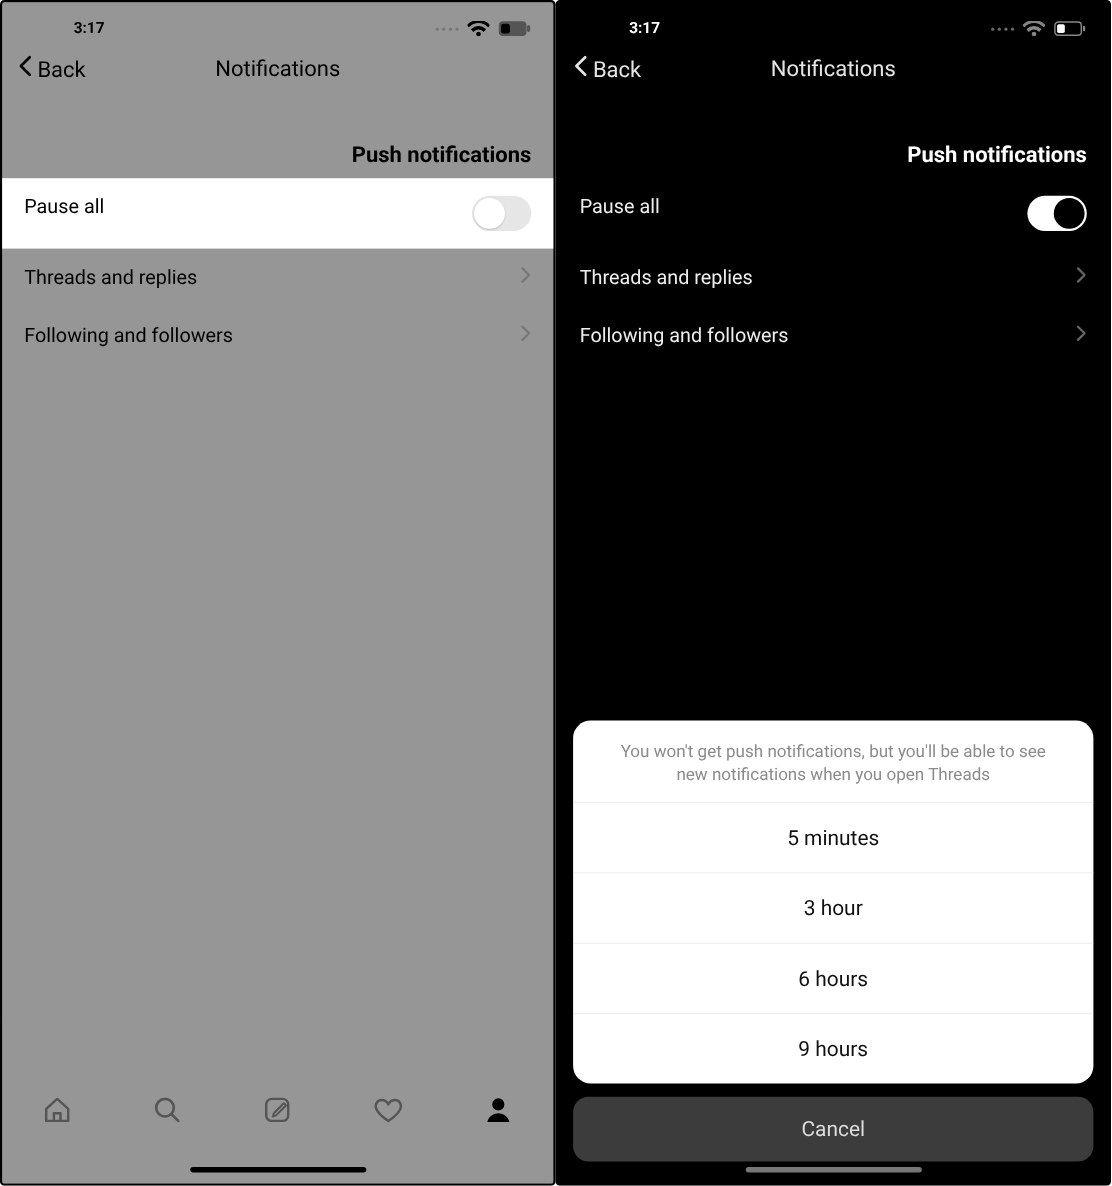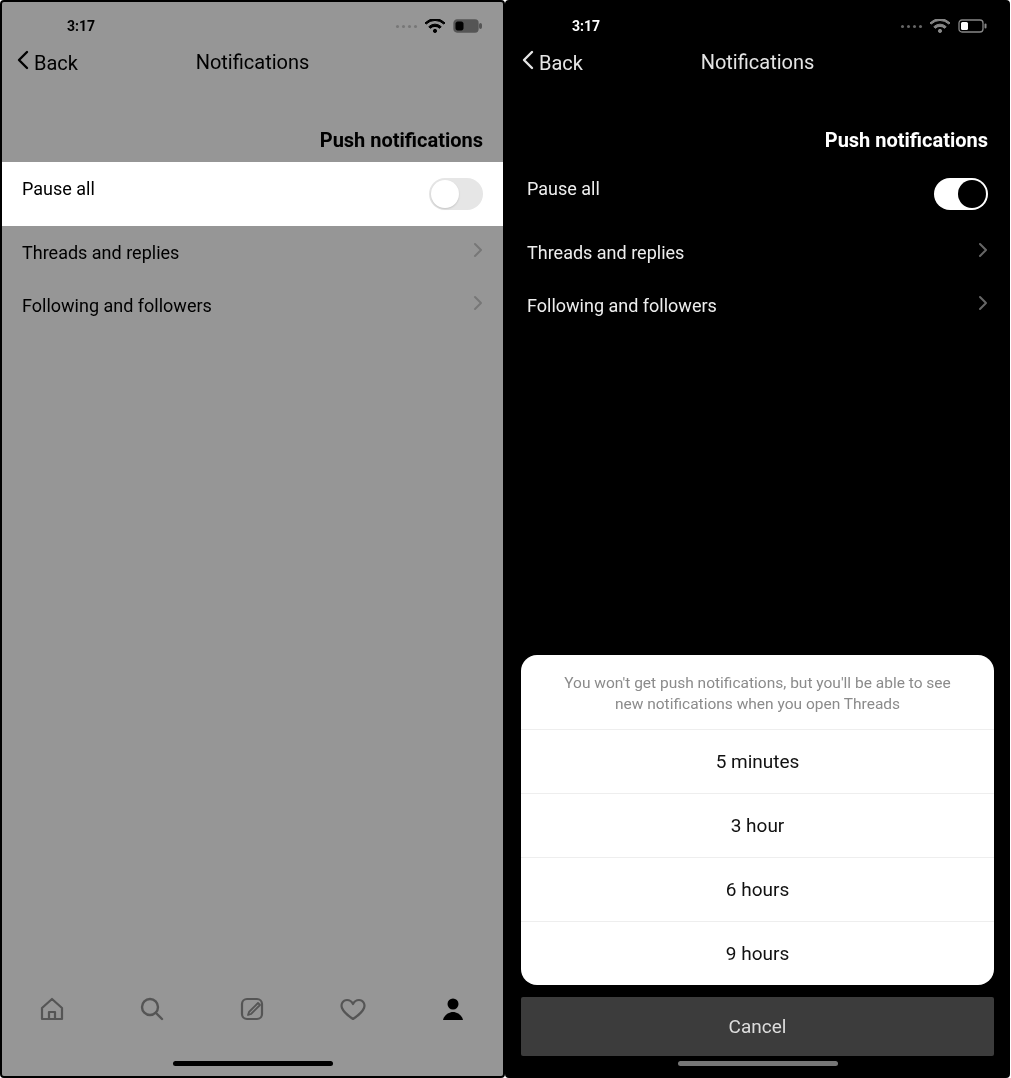--- a/index.html
+++ b/index.html
@@ -63,21 +63,21 @@
   .homebar { position:absolute; bottom:10px; left:50%; transform:translateX(-50%); width:160px; height:5px; border-radius:3px; z-index:6; }
   .left .homebar { background:#000; }
   .right .homebar { background:#777; }
 
   
   .sheet-container { position:absolute; left:14px; right:14px; bottom:20px; z-index:50; }
   .sheet { background:#ffffff; border-radius:16px; overflow:hidden; }
   .sheet .msg { padding:18px 28px 14px; text-align:center; color:#8b8b8b; font-size:15.5px; line-height:1.35; border-bottom:1px solid #eee; }
   .sheet .opt { padding:20px 0; text-align:center; font-size:19px; color:#111; border-bottom:1px solid #eee; }
   .sheet .opt:last-child { border-bottom:none; }
-  .cancel { margin-top:12px; background:#3c3c3c; border-radius:2px; text-align:center; padding:18px 0; font-size:19px; color:#ddd; }
+  .cancel { margin-top:12px; background:#3c3c3c; border-radius:14px; text-align:center; padding:18px 0; font-size:19px; color:#ddd; }
 </style>
 </head>
 <body>
 
 <div class="frame">
 
   <div class="phone left">
 
     <div class="status">
       <div class="time">3:17</div>

